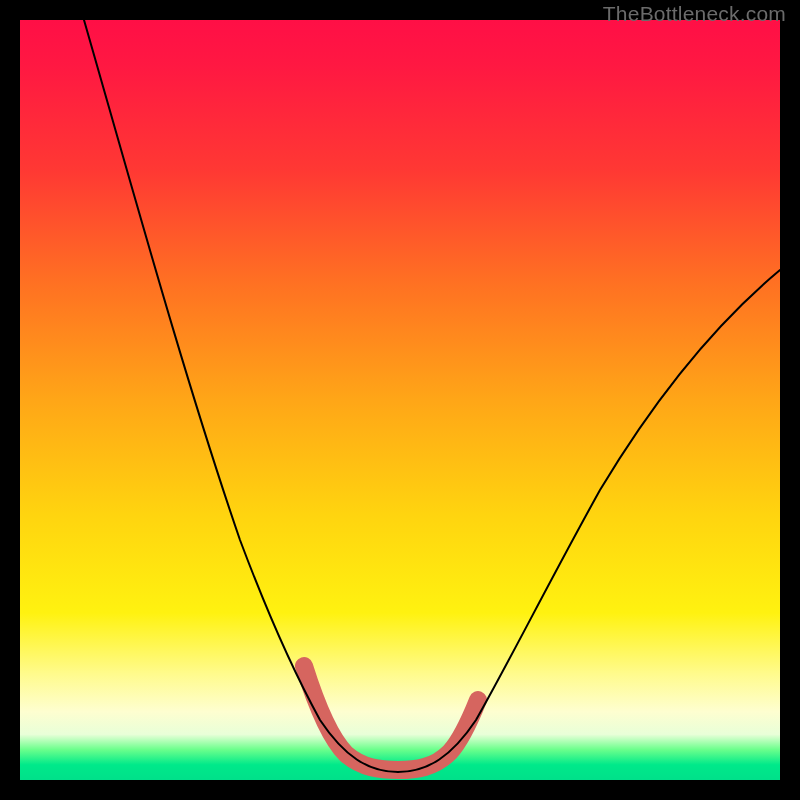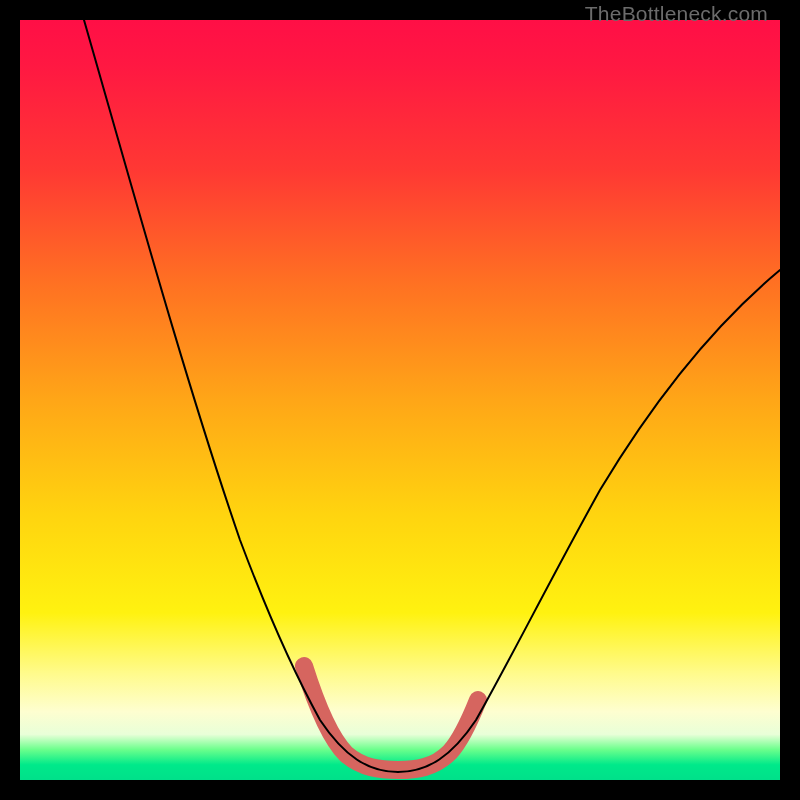--- a/index.html
+++ b/index.html
@@ -36,21 +36,21 @@
       #fefed0 91%,
       #e8ffd8 94%,
       #6bff8c 96%,
       #00e98a 98%,
       #00e08a 100%
     );
   }
   .watermark {
     position: absolute;
     top: 2px;
-    right: 32px;
+    right: 14px;
     color: #6b6b6b;
     font-size: 21px;
     font-weight: 400;
     letter-spacing: 0.2px;
     z-index: 5;
   }
   svg.curves {
     position: absolute;
     left: 0;
     top: 0;

